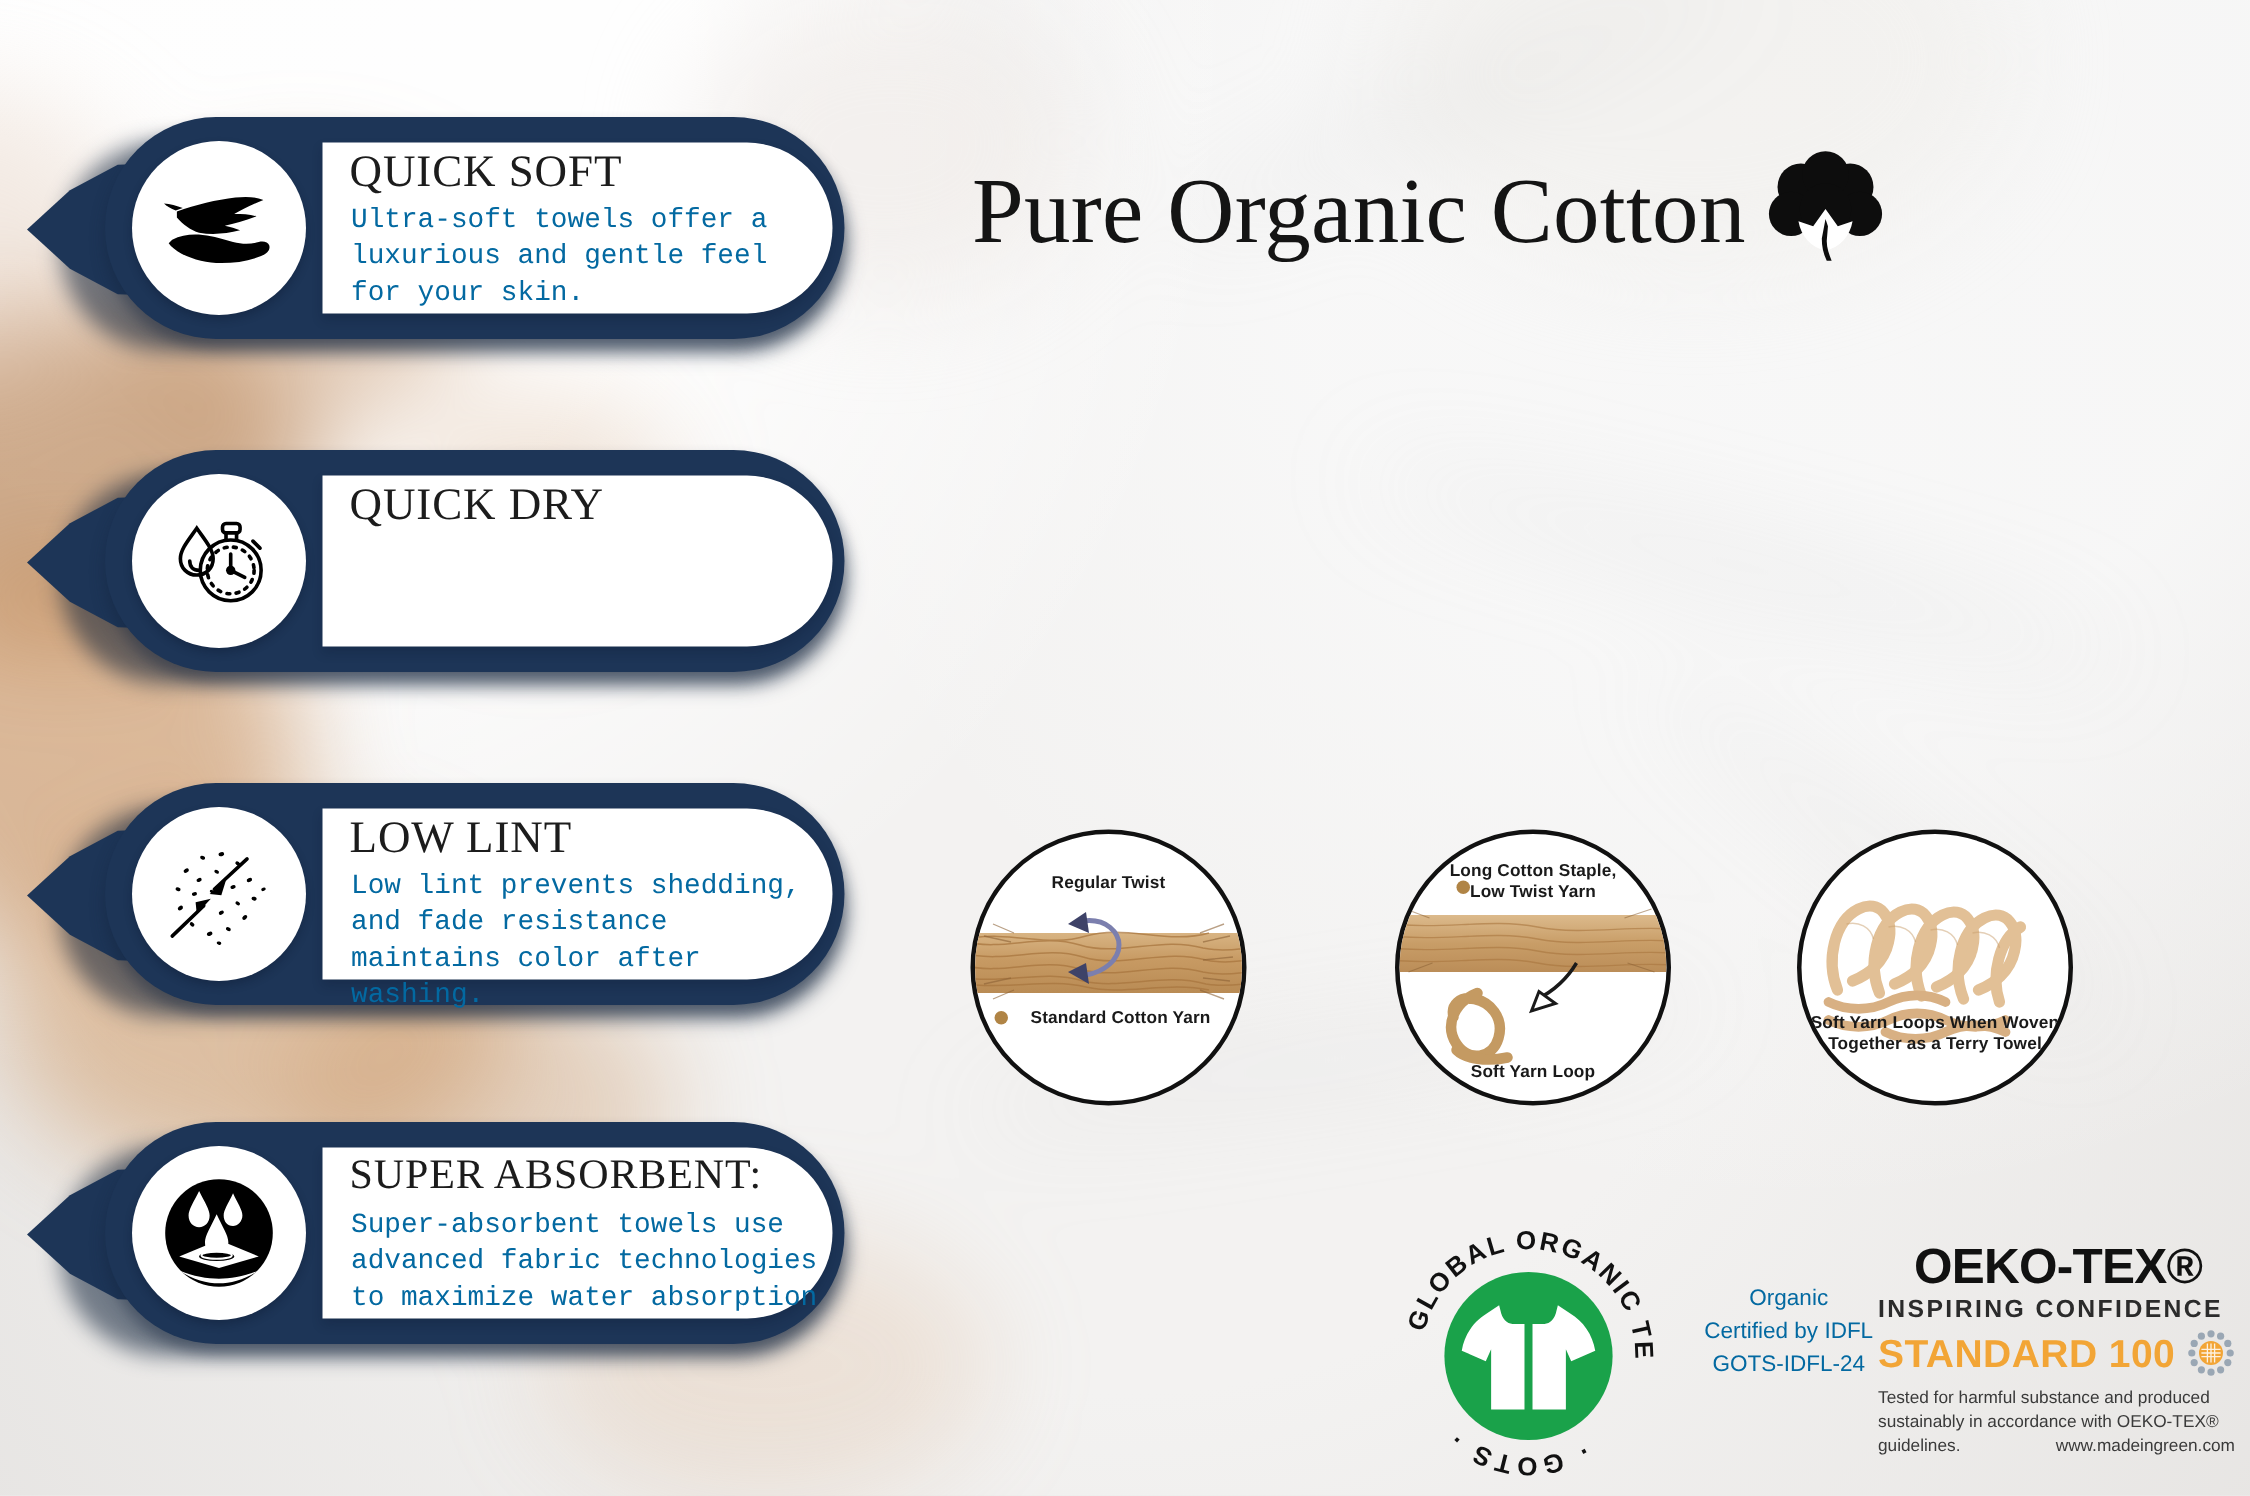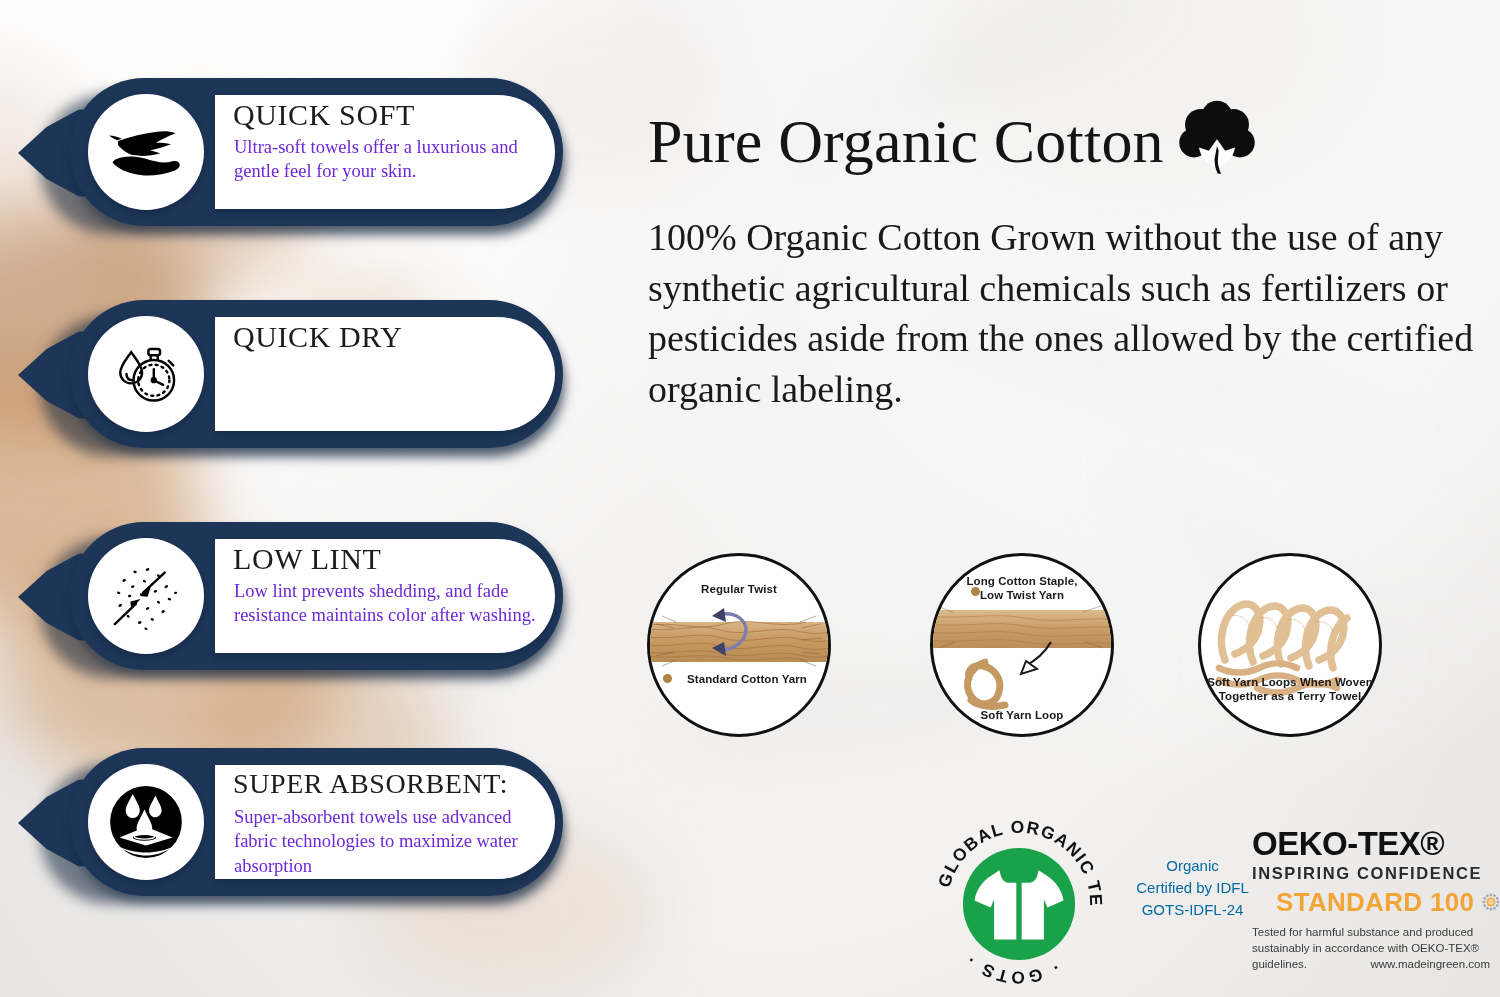--- a/index.html
+++ b/index.html
@@ -61,22 +61,22 @@
     box-shadow:0 4px 7px rgba(10,20,40,.22);
   }
   .feat-title{
     position:absolute;left:215px;top:22px;width:330px;
     font-size:30px;letter-spacing:.6px;color:#1c1c1c;
     font-family:"Liberation Serif", serif;font-weight:400;
     line-height:1;
   }
   .feat-desc{
     position:absolute;left:216px;top:57px;width:320px;
-    font-size:18.5px;line-height:1.32;color:#6d28d9;
-    font-family:Liberation Serif, serif;
+    font-size:18.5px;line-height:1.32;color:#0369a1;
+    font-family:Liberation Mono, monospace;
   }
 
   
   #card-0{top:78px;}
   #card-1{top:300px;}
   #card-2{top:522px;}
   #card-3{top:748px;}
   #card-3 .feat-title{font-size:28px;}
 
   
@@ -116,27 +116,28 @@
   .cert-text{
     position:absolute;left:470px;top:50px;width:165px;text-align:center;
     font-family:"Liberation Sans", sans-serif;font-size:15px;color:#0369a1;
     line-height:1.45;
   }
   .oeko{position:absolute;left:612px;top:22px;width:248px;}
   .oeko-title{
     font-family:"Liberation Sans", sans-serif;font-weight:700;
     font-size:33px;letter-spacing:-.5px;color:#111;line-height:1;
     white-space:nowrap;
+    margin-left:24px;
   }
   .oeko-sub{
     font-family:"Liberation Sans", sans-serif;font-weight:700;
     font-size:16.5px;letter-spacing:1.6px;color:#2b2b2b;margin-top:4px;
     white-space:nowrap;
   }
-  .oeko-std-row{display:flex;align-items:center;gap:8px;margin-top:3px;margin-left:24px;}
+  .oeko-std-row{display:flex;align-items:center;gap:8px;margin-top:3px;}
   .oeko-std{
     font-family:"Liberation Sans", sans-serif;font-weight:700;
     font-size:26px;letter-spacing:.3px;color:#f2a536;line-height:1;
     white-space:nowrap;
   }
   .oeko-fine{
     font-family:"Liberation Sans", sans-serif;font-size:11.5px;
     color:#3a3a3a;line-height:1.38;margin-top:7px;width:248px;
   }
   .oeko-fine .urlrow{display:flex;justify-content:space-between;width:238px;}
@@ -286,21 +287,20 @@
           <circle cx="50" cy="20" r="19"></circle>
           <circle cx="22" cy="52" r="18"></circle>
           <circle cx="78" cy="52" r="18"></circle>
           <circle cx="50" cy="48" r="21"></circle>
         </g>
         <path fill="#ffffff" d="M50 48 L60 62 L72 58 C70 70 62 79 50 82 C38 79 30 70 28 58 L40 62 Z"></path>
         <path fill="#0d0d0d" d="M50 56 L52 62 L51 74 C51 80 53 85 55 90 L51 90 C48 84 47 78 47 72 Z"></path>
       </svg>
     </div>
 
-    <div class="body-copy">100% Organic Cotton Grown without the use of any synthetic agricultural chemicals such as fertilizers or pesticides aside from the ones allowed by the certified organic labeling.</div>
 
     <div class="diagrams">
 
       <div class="diagram" id="diagram-0">
         <svg viewBox="0 0 178 178" style="position:absolute;inset:0;width:178px;height:178px;" aria-hidden="true">
           <defs>
             <linearGradient id="yarn1" x1="0" y1="0" x2="0" y2="1">
               <stop offset="0%" stop-color="#d8b483"></stop>
               <stop offset="45%" stop-color="#c79a63"></stop>
               <stop offset="100%" stop-color="#b98b54"></stop>

